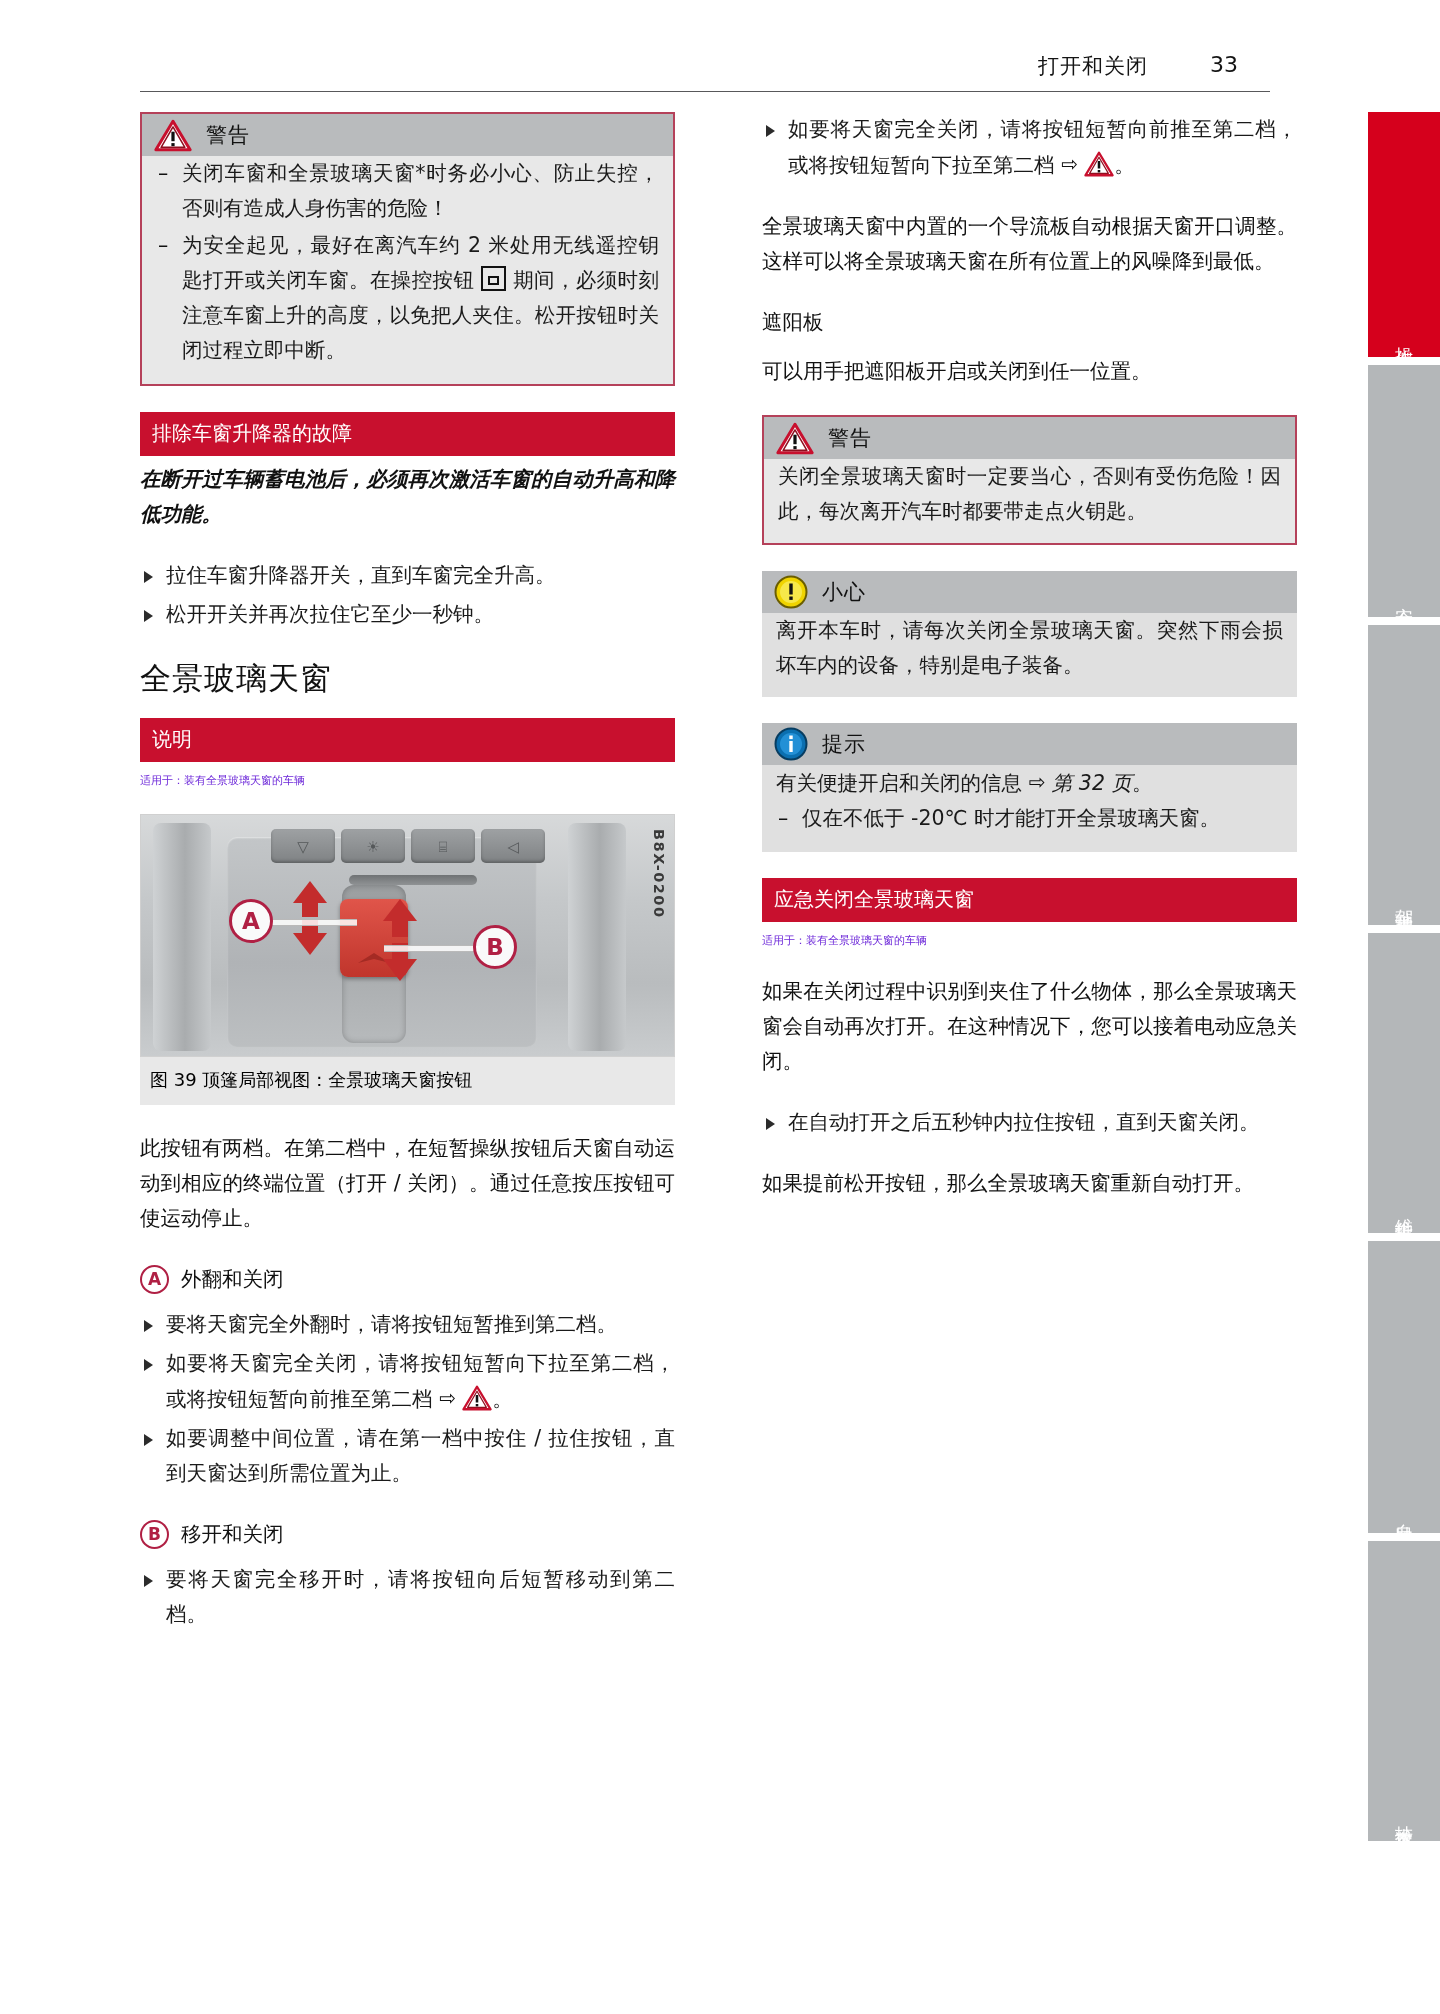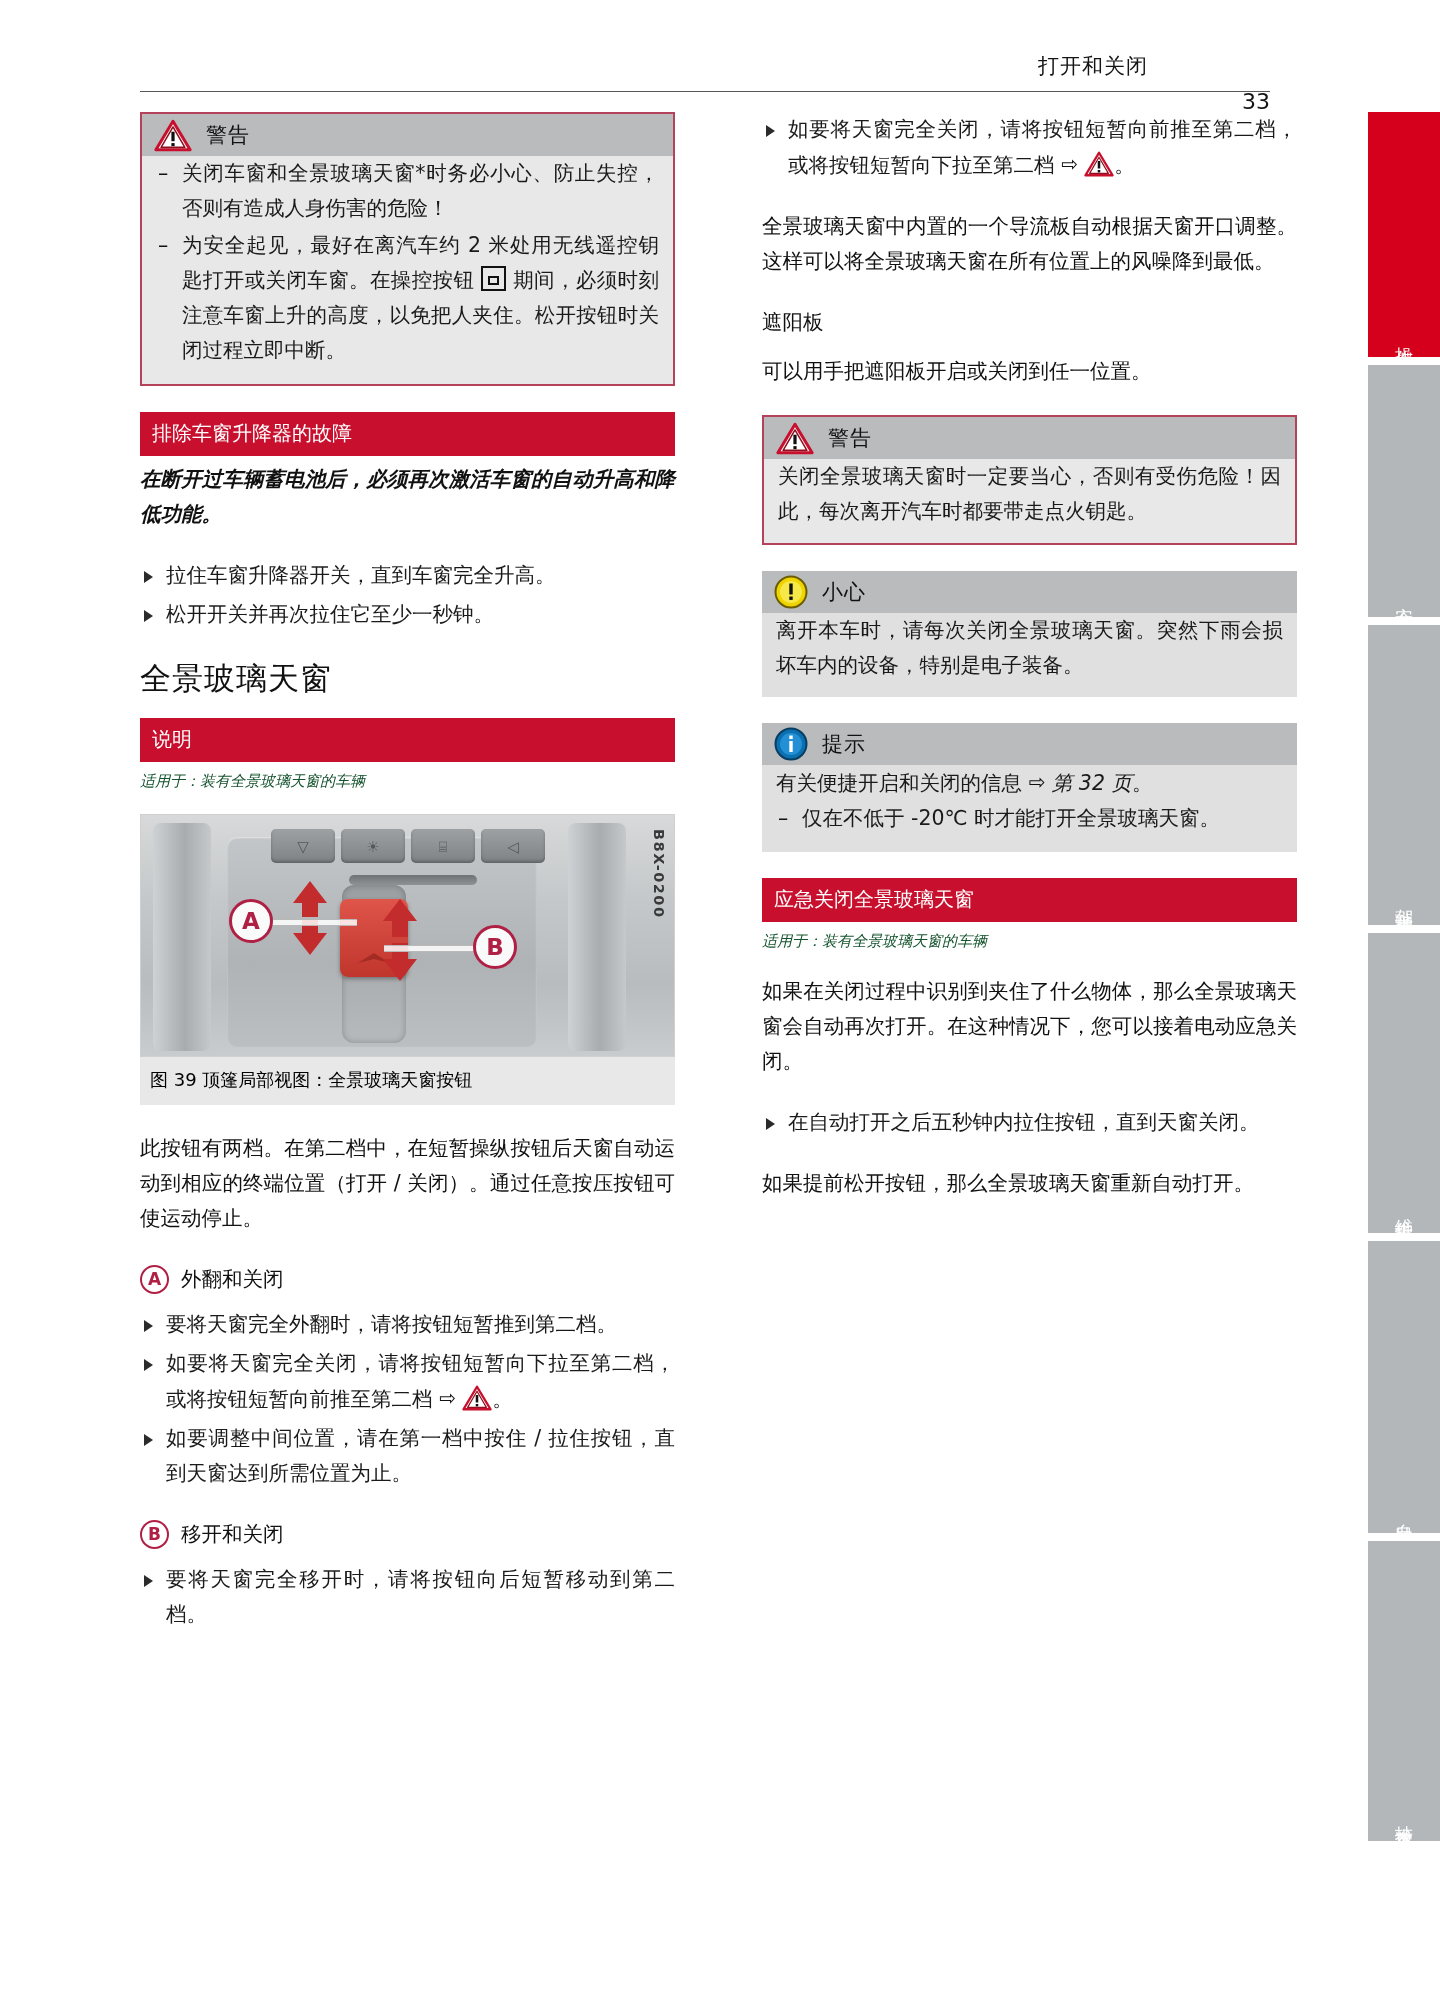--- a/index.html
+++ b/index.html
@@ -11,21 +11,21 @@
   .page{position:absolute;inset:0;}
 
   
   .header{
     position:absolute;left:140px;top:52px;width:1130px;height:46px;
   }
   .header-title{
     position:absolute;right:122px;top:0;font-size:21px;letter-spacing:1px;color:#141414;
   }
   .header-page{
-    position:absolute;right:0;top:0;font-size:22px;color:#141414;text-align:right;width:60px;margin-top:37px;
+    position:absolute;right:0;top:0;font-size:22px;color:#141414;width:60px;
   }
   .header-rule{
     position:absolute;left:0;top:39px;width:1130px;height:0;
     border-top:1.5px solid #58585a;
   }
 
   
   .col{position:absolute;top:112px;width:535px;}
   .col-left{left:140px;}
   .col-right{left:762px;}
@@ -42,21 +42,21 @@
     font-size:31px;line-height:40px;font-weight:400;margin:0 0 20px 0;color:#111;
     letter-spacing:1px;
   }
 
   .redbar{
     background:#c8102e;color:#ffffff;font-size:20px;line-height:34px;
     padding:4px 12px 6px 12px;margin:0 0 6px 0;
     box-shadow:inset 0 0 0 0 #c8102e;
   }
   .applies{
-    font-size:15px;line-height:26px;color:#14532d;margin:0 0 20px 0;font-style:italic;
+    font-size:11px;line-height:26px;color:#6d28d9;margin:0 0 20px 0;
   }
 
   
   ul.tri{list-style:none;margin:0 0 26px 0;padding:0;}
   ul.tri li{
     position:relative;padding-left:26px;font-size:20.5px;line-height:35px;
     margin:0 0 4px 0;text-align:justify;
   }
   ul.tri li::before{
     content:"";position:absolute;left:4px;top:13px;

